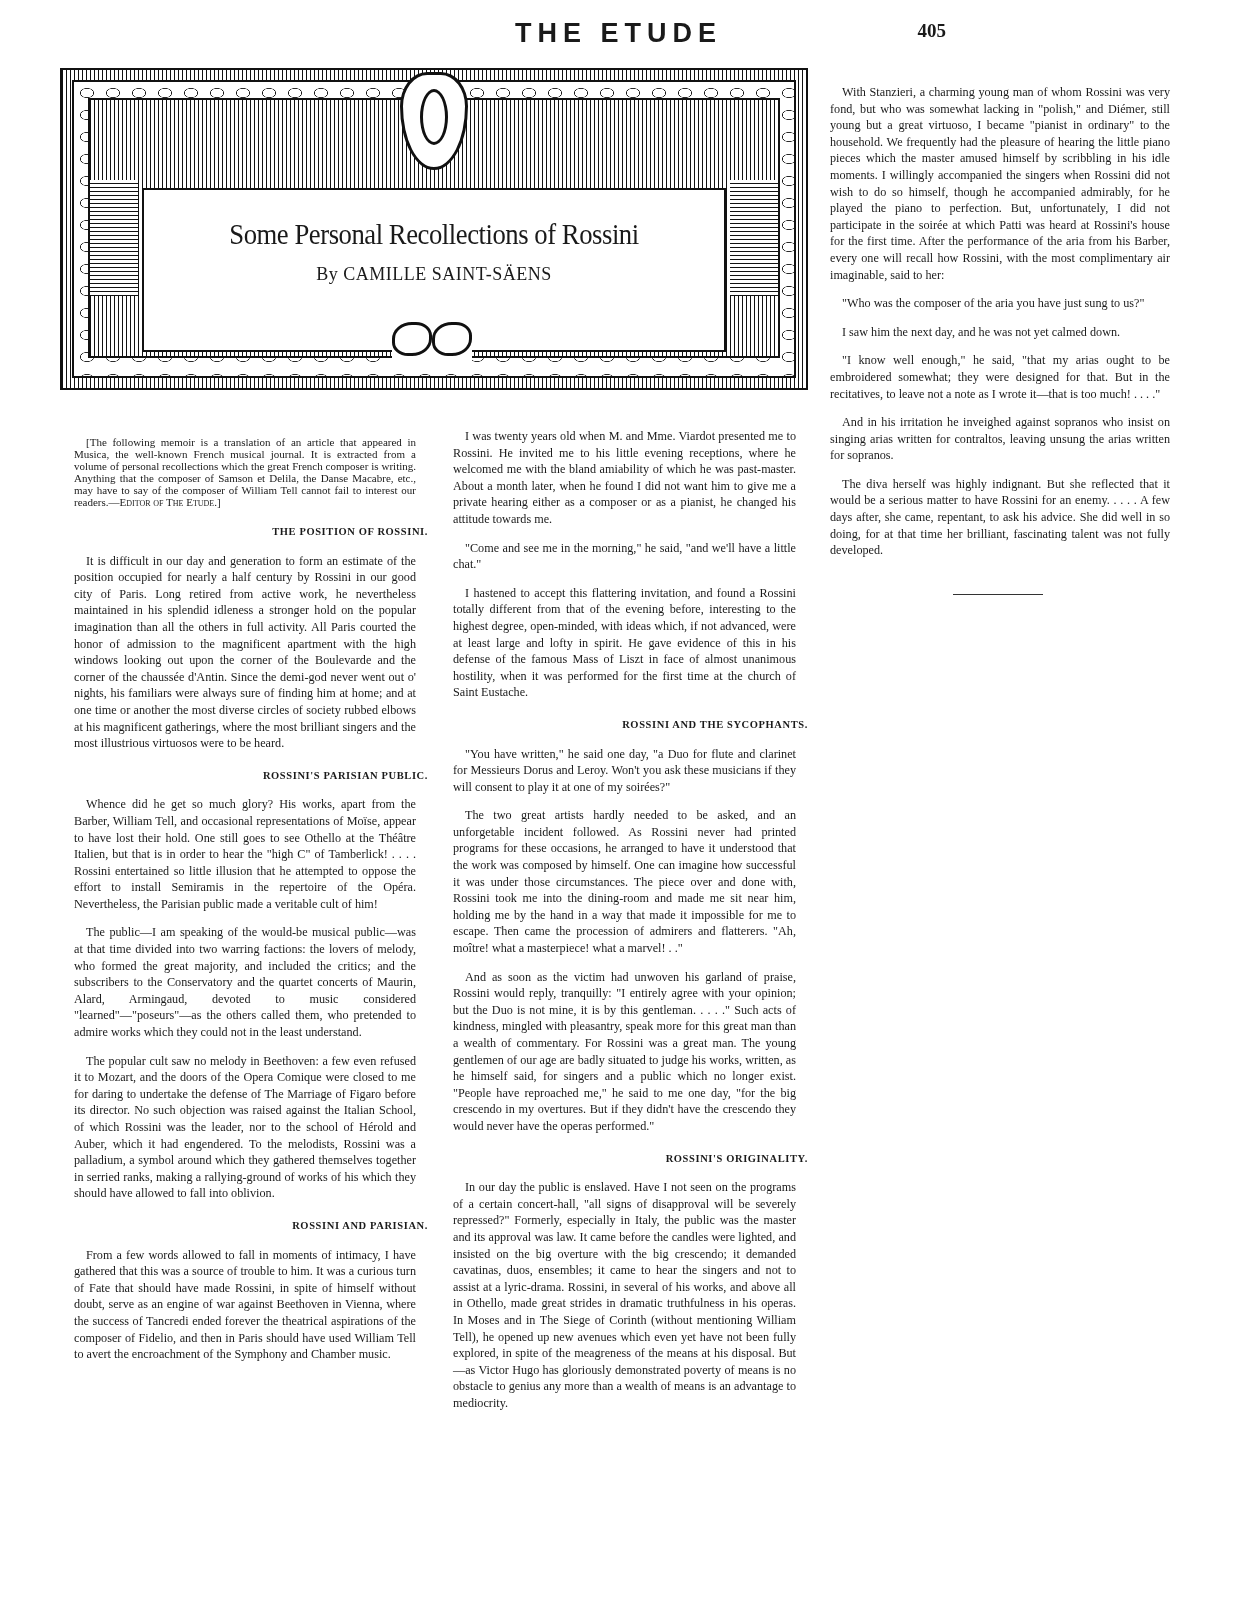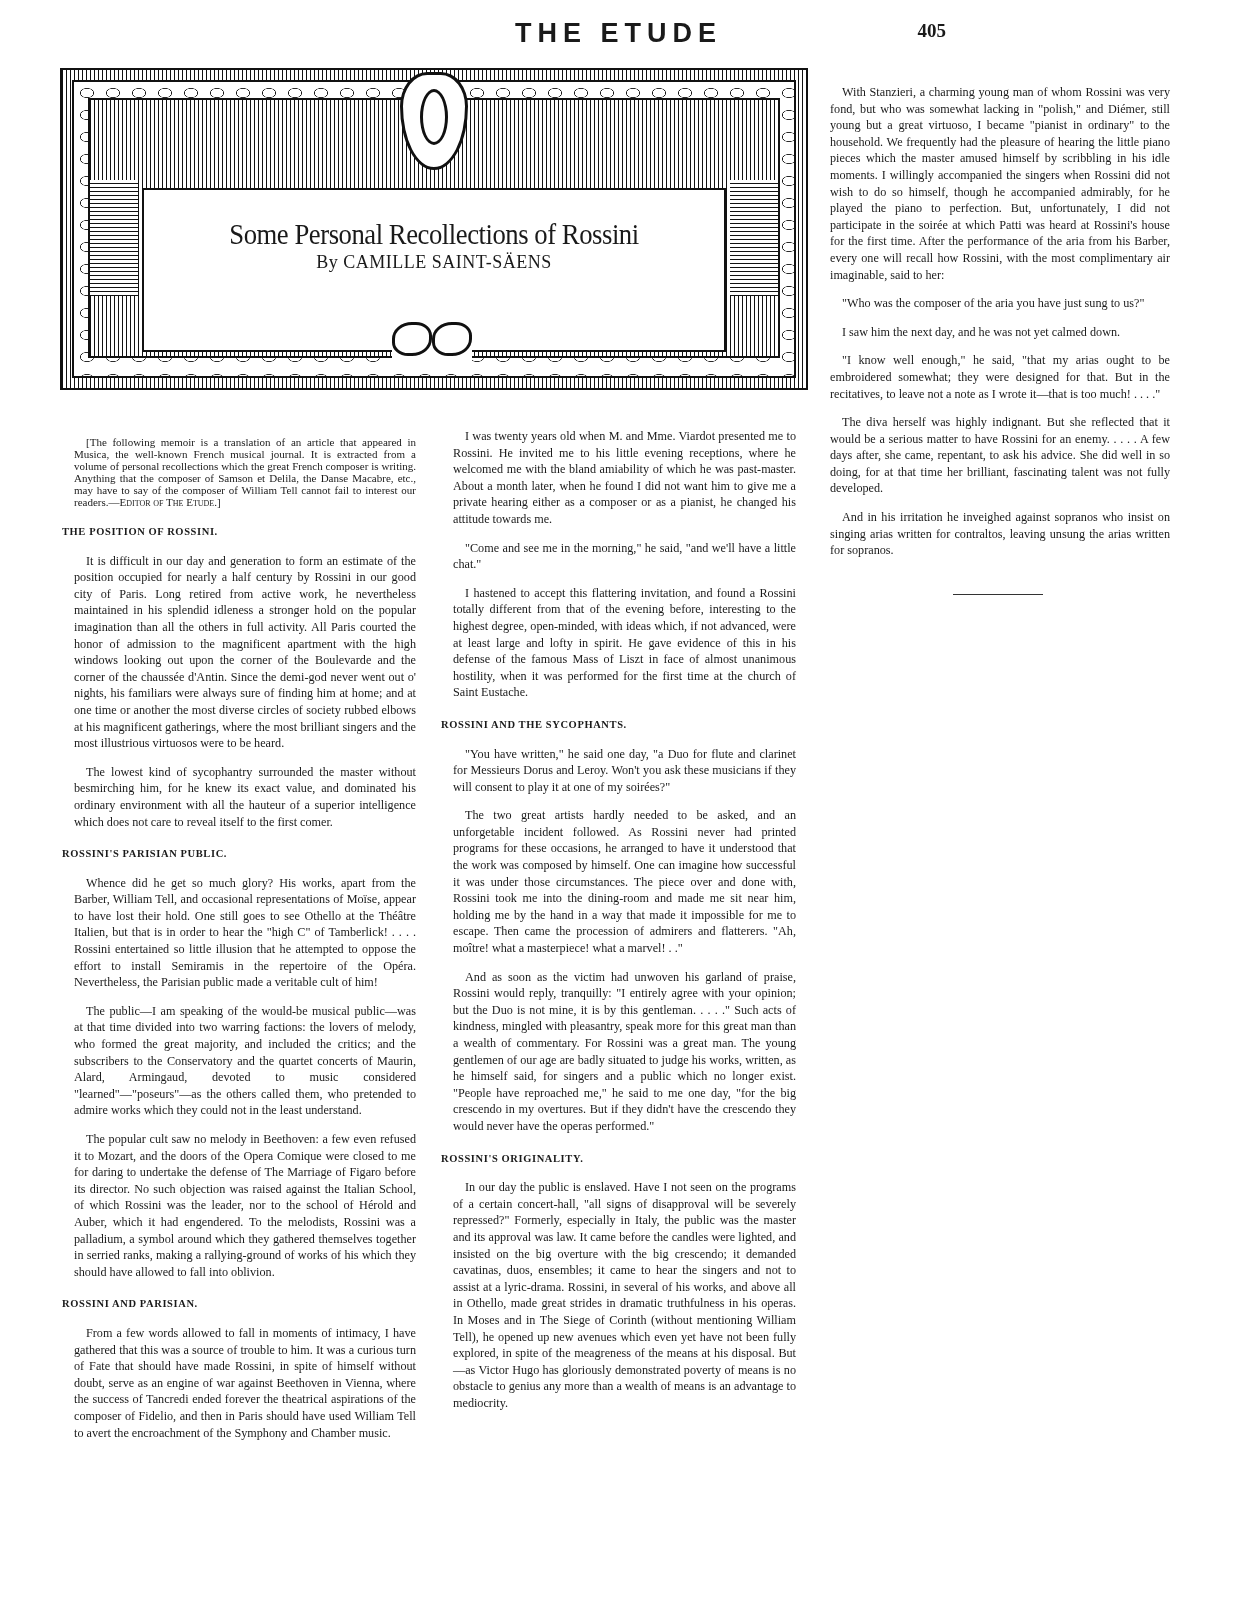--- a/index.html
+++ b/index.html
@@ -23,33 +23,33 @@
                   border: 2px solid #111;
                   background: repeating-linear-gradient(90deg, #111 0 1px, #fff 1px 4px); }
   .banner .hstripes-l, .banner .hstripes-r { position: absolute; top: 80px; bottom: 60px; width: 48px;
                   background: repeating-linear-gradient(0deg, #111 0 1px, #fff 1px 4px); }
   .banner .hstripes-l { left: 0; } .banner .hstripes-r { right: 0; }
   .banner .title-box { position: absolute; left: 52px; top: 88px; width: 416px; height: 160px;
                   background: #fff; border: 2px solid #111; text-align: center; }
   .banner .title-box { left: 52px; right: 52px; width: auto; }
   .title-main { font-family: "Liberation Serif", serif; font-size: 29px; line-height: 36px;
                 margin-top: 26px; letter-spacing: -0.5px; transform: scaleX(0.92); }
-  .title-byline { font-size: 18px; letter-spacing: 0.5px; }
+  .title-byline { font-size: 18px; margin-top: 12px; letter-spacing: 0.5px; }
   .medallion { position: absolute; left: 338px; top: 2px; width: 62px; height: 92px;
                background: #fff; border: 3px solid #111; border-radius: 40% 40% 50% 50%/35% 35% 65% 65%; }
   .medallion::after { content: ""; position: absolute; left: 17px; top: 14px; width: 22px; height: 50px;
                border: 3px solid #111; border-radius: 50%; }
   .bow { position: absolute; left: 330px; top: 246px; width: 80px; height: 54px; background: #fff; }
   .bow::before, .bow::after { content: ""; position: absolute; top: 6px; width: 34px; height: 28px;
                border: 3px solid #111; border-radius: 50% 40% 50% 40%; }
   .bow::before { left: 0; } .bow::after { right: 0; }
 
   .col { position: absolute; font-size: 12.2px; line-height: 16.6px; text-align: justify; }
   .col p { margin: 12px; text-indent: 12px; }
-  .col h3 { margin: 16px 0 6px 0; text-align: left; font-size: 10.5px; font-weight: bold;
+  .col h3 { margin: 16px 0 6px 0; text-align: right; font-size: 10.5px; font-weight: bold;
             letter-spacing: 0.6px; font-family: "Liberation Serif", serif; }
   .col1 { left: 62px; top: 424px; width: 366px; }
   .col2 { left: 441px; top: 416px; width: 367px; }
   .col3 { left: 818px; top: 72px; width: 364px; }
   .editor-note { font-size: 11px; line-height: 12px; text-indent: 6px; margin-bottom: 10px !important; }
   .note-sig { font-variant: small-caps; }
   .rule-end { position: absolute; left: 953px; top: 594px; width: 90px; height: 1px; background: #333; }
 </style>
 </head>
 <body>
@@ -70,21 +70,20 @@
     </div>
   </div>
   <div class="medallion"></div>
   <div class="bow"></div>
 </div>
 
 <div class="col col1">
   <p class="editor-note"><span>[The following memoir is a translation of an article that appeared in Musica, the well-known French musical journal. It is extracted from a volume of personal recollections which the great French composer is writing. Anything that the composer of Samson et Delila, the Danse Macabre, etc., may have to say of the composer of William Tell cannot fail to interest our readers.</span><span class="note-sig">—Editor of The Etude.]</span></p>
   <h3>THE POSITION OF ROSSINI.</h3>
   <p>It is difficult in our day and generation to form an estimate of the position occupied for nearly a half century by Rossini in our good city of Paris. Long retired from active work, he nevertheless maintained in his splendid idleness a stronger hold on the popular imagination than all the others in full activity. All Paris courted the honor of admission to the magnificent apartment with the high windows looking out upon the corner of the Boulevarde and the corner of the chaussée d'Antin. Since the demi-god never went out o' nights, his familiars were always sure of finding him at home; and at one time or another the most diverse circles of society rubbed elbows at his magnificent gatherings, where the most brilliant singers and the most illustrious virtuosos were to be heard.</p>
-  <p>The lowest kind of sycophantry surrounded the master without besmirching him, for he knew its exact value, and dominated his ordinary environment with all the hauteur of a superior intelligence which does not care to reveal itself to the first comer.</p>
   <h3>ROSSINI'S PARISIAN PUBLIC.</h3>
   <p>Whence did he get so much glory? His works, apart from the Barber, William Tell, and occasional representations of Moïse, appear to have lost their hold. One still goes to see Othello at the Théâtre Italien, but that is in order to hear the "high C" of Tamberlick! . . . . Rossini entertained so little illusion that he attempted to oppose the effort to install Semiramis in the repertoire of the Opéra. Nevertheless, the Parisian public made a veritable cult of him!</p>
   <p>The public—I am speaking of the would-be musical public—was at that time divided into two warring factions: the lovers of melody, who formed the great majority, and included the critics; and the subscribers to the Conservatory and the quartet concerts of Maurin, Alard, Armingaud, devoted to music considered "learned"—"poseurs"—as the others called them, who pretended to admire works which they could not in the least understand.</p>
   <p>The popular cult saw no melody in Beethoven: a few even refused it to Mozart, and the doors of the Opera Comique were closed to me for daring to undertake the defense of The Marriage of Figaro before its director. No such objection was raised against the Italian School, of which Rossini was the leader, nor to the school of Hérold and Auber, which it had engendered. To the melodists, Rossini was a palladium, a symbol around which they gathered themselves together in serried ranks, making a rallying-ground of works of his which they should have allowed to fall into oblivion.</p>
   <h3>ROSSINI AND PARISIAN.</h3>
   <p>From a few words allowed to fall in moments of intimacy, I have gathered that this was a source of trouble to him. It was a curious turn of Fate that should have made Rossini, in spite of himself without doubt, serve as an engine of war against Beethoven in Vienna, where the success of Tancredi ended forever the theatrical aspirations of the composer of Fidelio, and then in Paris should have used William Tell to avert the encroachment of the Symphony and Chamber music.</p>
 </div>
 
 <div class="col col2">
   <p>I was twenty years old when M. and Mme. Viardot presented me to Rossini. He invited me to his little evening receptions, where he welcomed me with the bland amiability of which he was past-master. About a month later, when he found I did not want him to give me a private hearing either as a composer or as a pianist, he changed his attitude towards me.</p>
@@ -96,16 +95,16 @@
   <p>And as soon as the victim had unwoven his garland of praise, Rossini would reply, tranquilly: "I entirely agree with your opinion; but the Duo is not mine, it is by this gentleman. . . . ." Such acts of kindness, mingled with pleasantry, speak more for this great man than a wealth of commentary. For Rossini was a great man. The young gentlemen of our age are badly situated to judge his works, written, as he himself said, for singers and a public which no longer exist. "People have reproached me," he said to me one day, "for the big crescendo in my overtures. But if they didn't have the crescendo they would never have the operas performed."</p>
   <h3>ROSSINI'S ORIGINALITY.</h3>
   <p>In our day the public is enslaved. Have I not seen on the programs of a certain concert-hall, "all signs of disapproval will be severely repressed?" Formerly, especially in Italy, the public was the master and its approval was law. It came before the candles were lighted, and insisted on the big overture with the big crescendo; it demanded cavatinas, duos, ensembles; it came to hear the singers and not to assist at a lyric-drama. Rossini, in several of his works, and above all in Othello, made great strides in dramatic truthfulness in his operas. In Moses and in The Siege of Corinth (without mentioning William Tell), he opened up new avenues which even yet have not been fully explored, in spite of the meagreness of the means at his disposal. But—as Victor Hugo has gloriously demonstrated poverty of means is no obstacle to genius any more than a wealth of means is an advantage to mediocrity.</p>
 </div>
 
 <div class="col col3">
   <p>With Stanzieri, a charming young man of whom Rossini was very fond, but who was somewhat lacking in "polish," and Diémer, still young but a great virtuoso, I became "pianist in ordinary" to the household. We frequently had the pleasure of hearing the little piano pieces which the master amused himself by scribbling in his idle moments. I willingly accompanied the singers when Rossini did not wish to do so himself, though he accompanied admirably, for he played the piano to perfection. But, unfortunately, I did not participate in the soirée at which Patti was heard at Rossini's house for the first time. After the performance of the aria from his Barber, every one will recall how Rossini, with the most complimentary air imaginable, said to her:</p>
   <p>"Who was the composer of the aria you have just sung to us?"</p>
   <p>I saw him the next day, and he was not yet calmed down.</p>
   <p>"I know well enough," he said, "that my arias ought to be embroidered somewhat; they were designed for that. But in the recitatives, to leave not a note as I wrote it—that is too much! . . . ."</p>
+  <p>And in his irritation he inveighed against sopranos who insist on singing arias written for contraltos, leaving unsung the arias written for sopranos.</p>
   <p>The diva herself was highly indignant. But she reflected that it would be a serious matter to have Rossini for an enemy. . . . . A few days after, she came, repentant, to ask his advice. She did well in so doing, for at that time her brilliant, fascinating talent was not fully developed.</p>
-  <p>And in his irritation he inveighed against sopranos who insist on singing arias written for contraltos, leaving unsung the arias written for sopranos.</p>
 </div>
 <div class="rule-end"></div>
 
 </body></html>

